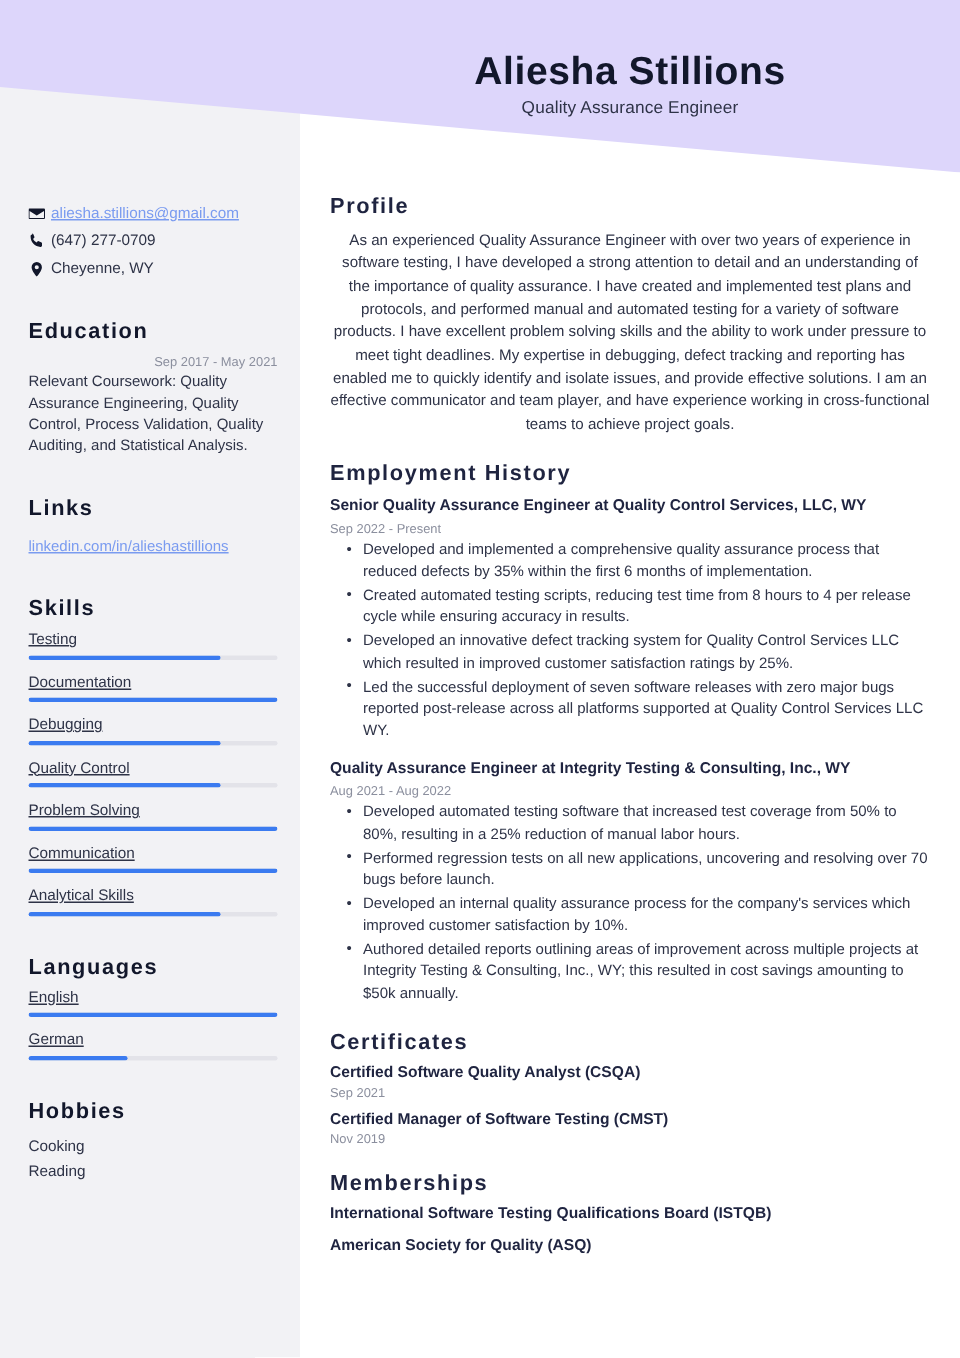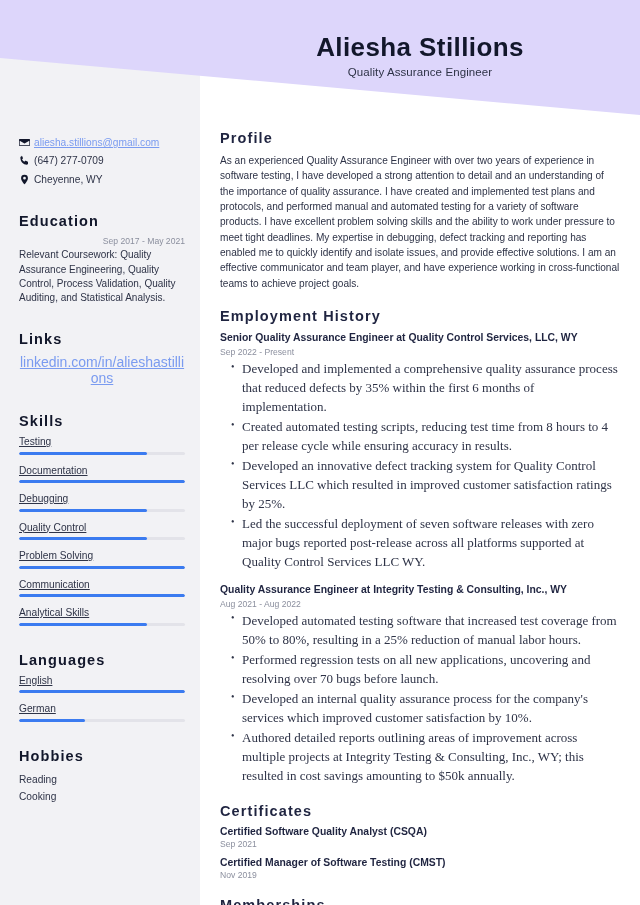--- a/index.html
+++ b/index.html
@@ -114,21 +114,21 @@
     margin-top: 2px;
     margin-bottom: 2px;
     text-align: right;
   }
   .side-body {
     font-size: 10px;
     color: #2e3347;
     line-height: 1.42;
   }
   .side-link {
-    font-size: 14px;
+    font-size: 10px;
     color: #7a9bf0;
     text-decoration: underline;
     word-break: break-all;
     display: inline-block;
     text-align: center;
   }
 
   .meter { margin-bottom: 10px; text-decoration: underline; }
   .meter-label {
     font-size: 10.2px;
@@ -172,46 +172,45 @@
     font-weight: bold;
     color: #1f2440;
     letter-spacing: 1.1px;
     margin-bottom: 7px;
   }
   .section { margin-bottom: 17px; }
   .profile-text {
     font-size: 10.1px;
     line-height: 1.52;
     color: #2e3347;
-    text-align: left;
+    text-align: center;
   }
   .job-header {
     font-size: 10.4px;
     font-weight: bold;
     color: #1f2440;
     line-height: 1.35;
   }
   .job-date {
     font-size: 8.6px;
     color: #8b8f9e;
     margin-top: 2px;
     margin-bottom: 3px;
   }
   ul.bullets {
     margin: 0;
     padding-left: 22px;
     list-style: none;
   }
   ul.bullets li {
-    font-size: 13px;
+    font-size: 10px;
     line-height: 1.45;
     color: #2e3347;
     margin-bottom: 1.5px;
     position: relative;
-    font-family: Liberation Serif, serif;
   }
   ul.bullets li:before {
     content: "\2022";
     position: absolute;
     left: -11px;
     top: -0.5px;
     color: #2e3347;
     font-size: 10px;
   }
   .job-block { margin-bottom: 11px; }
@@ -330,22 +329,22 @@
         <div class="meter">
           <div class="meter-label">German</div>
           <div class="meter-track">
             <div class="meter-fill" style="width: 40%;"></div>
           </div>
         </div>
       </div>
 
     <div class="side-heading">Hobbies</div>
     <div id="hobbies-list">
+        <div class="hobby">Cooking</div>
         <div class="hobby">Reading</div>
-        <div class="hobby">Cooking</div>
       </div>
 
   </div>
 </div>
 
 <div class="main">
   <div class="main-inner">
 
     <div class="section">
       <div class="main-heading">Profile</div>

